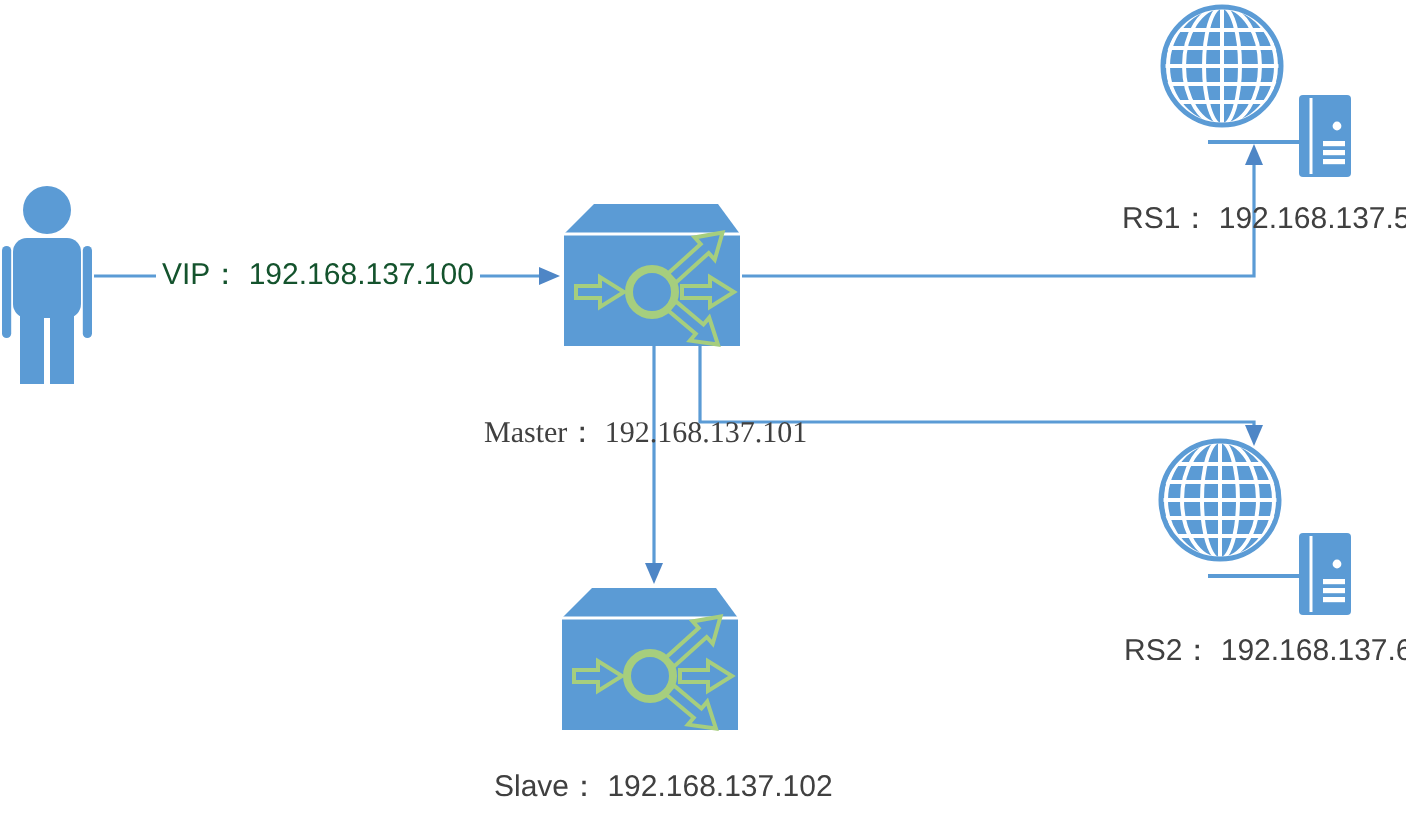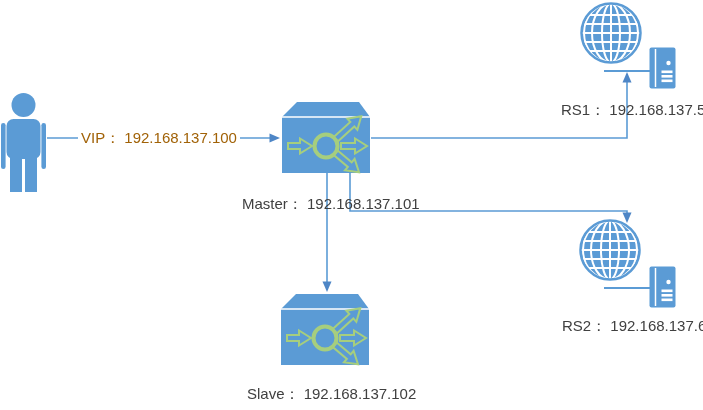--- a/index.html
+++ b/index.html
@@ -13,21 +13,21 @@
   .layer{position:absolute;left:0;top:0;}
   .icon{position:absolute;}
   .label{
     position:absolute;
     font-size:15px;
     line-height:17px;
     white-space:nowrap;
     color:#404040;
   }
   .label.vip{
-    color:#a16207;
+    color:#14532d;
     background:#ffffff;
     padding:0 3px;
     text-align:center;
   }
 </style>
 </head>
 <body>
 
 <div class="canvas">
 
@@ -138,21 +138,21 @@
     <rect x="0.5" y="0.5" width="26" height="41" rx="2" fill="#5B9BD5"></rect>
     <line x1="6.5" y1="2" x2="6.5" y2="40" stroke="#ffffff" stroke-width="1.5"></line>
     <circle cx="19.5" cy="16" r="2.2" fill="#ffffff"></circle>
     <rect x="12.5" y="23.5" width="11" height="2.6" fill="#ffffff"></rect>
     <rect x="12.5" y="28" width="11" height="2.6" fill="#ffffff"></rect>
     <rect x="12.5" y="32.5" width="11" height="2.6" fill="#ffffff"></rect>
   </svg>
 
   <div class="label vip" style="left:78px;top:129px;">VIP： 192.168.137.100</div>
 
-  <div class="label" style="left:242px;top:195px;">Master： 192.168.137.101</div>
+  <div class="label" style="left:242px;top:209px;font-family:Liberation Serif, serif;">Master： 192.168.137.101</div>
 
   <div class="label" style="left:247px;top:385px;text-align:right;">Slave： 192.168.137.102</div>
 
   <div class="label" style="left:561px;top:101px;">RS1： 192.168.137.5</div>
 
   <div class="label" style="left:562px;top:317px;">RS2： 192.168.137.6</div>
 
 </div>
 
 </body></html>

